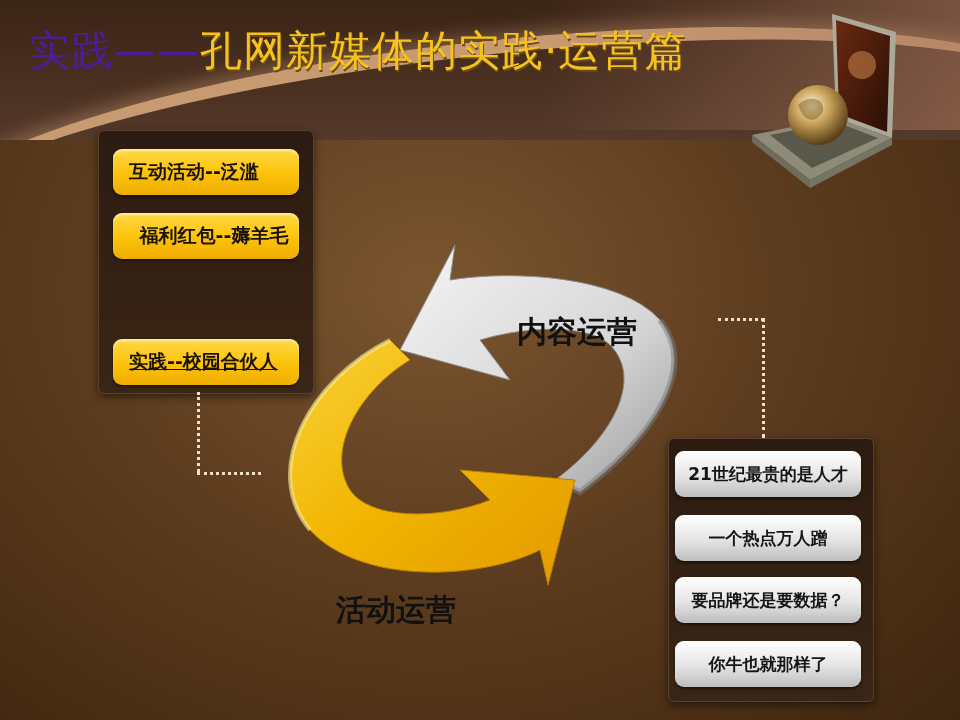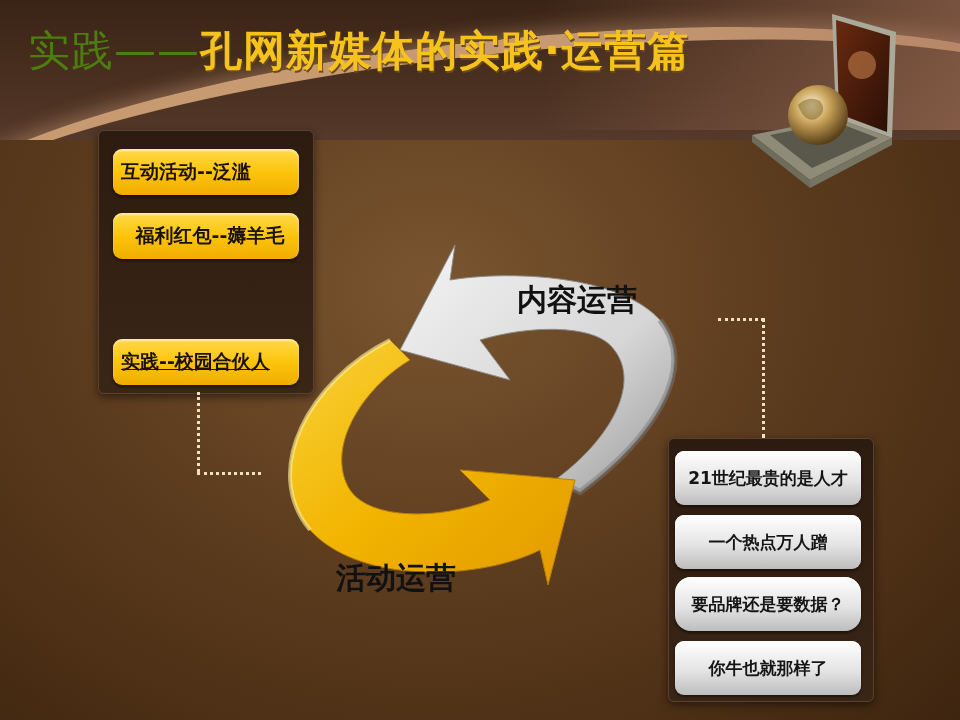--- a/index.html
+++ b/index.html
@@ -21,52 +21,52 @@
       transform: rotate(-6deg);
     }
     .top-band-right {
       position: absolute; right: 0; top: 0; width: 420px; height: 130px;
       background: linear-gradient(90deg, rgba(120,80,60,0) 0%, rgba(170,120,95,0.55) 100%);
     }
     .title {
       position: absolute; left: 28px; top: 30px; font-size: 42px; line-height: 1;
       white-space: nowrap; color: #f5c31c; letter-spacing: 1px;
     }
-    .title .light { font-weight: normal; color: #4d7c0f; }
-    .title .bold { font-weight: bold; text-shadow: 1px 2px 0 #6b4a1a; }
+    .title .light { font-weight: normal; color: #4c1d95; }
+    .title .bold { font-weight: normal; text-shadow: 1px 2px 0 #6b4a1a; }
     .laptop { position: absolute; left: 750px; top: 10px; width: 150px; height: 190px; }
 
     .panel {
       position: absolute; background: linear-gradient(180deg, #2c1b10, #3a2616);
       border: 1px solid #5a4030; border-radius: 6px;
       box-shadow: 0 3px 8px rgba(0,0,0,0.5);
     }
     .panel-left { left: 98px; top: 130px; width: 214px; height: 262px; }
     .panel-right { left: 668px; top: 438px; width: 204px; height: 262px; }
 
     .chip {
       position: absolute; border-radius: 9px; font-weight: bold;
       display: flex; align-items: center; white-space: nowrap; box-sizing: border-box;
     }
     .chip-yellow {
-      left: 14px; width: 186px; height: 46px; padding-left: 8px;
+      left: 14px; width: 186px; height: 46px; padding-left: 16px;
       background: linear-gradient(180deg, #ffd94a 0%, #fcc40c 50%, #f0ad00 100%);
       color: #1a1208; font-size: 19px;
       box-shadow: inset 0 2px 2px rgba(255,255,255,0.5), 0 2px 3px rgba(0,0,0,0.5);
     }
     .chip-grey {
-      left: 6px; width: 186px; height: 54px; justify-content: center;
+      left: 6px; width: 186px; height: 46px; justify-content: center;
       background: linear-gradient(180deg, #ffffff 0%, #e4e4e4 55%, #bdbdbd 100%);
       color: #151515; font-size: 17px;
       box-shadow: inset 0 1px 1px rgba(255,255,255,0.9), 0 2px 3px rgba(0,0,0,0.5);
     }
     .dotted { position: absolute; border-color: #f0e2c0; border-style: dotted; border-width: 0; }
     .arrows { position: absolute; left: 250px; top: 230px; width: 470px; height: 380px; }
     .cycle-label {
-      position: absolute; font-size: 30px; font-weight: bold; color: #111; white-space: nowrap;
+      position: absolute; font-size: 30px; font-weight: bold; color: #111; white-space: nowrap; margin-top: 32px;
     }
   </style>
 </head>
 <body>
 
 <div class="top-band">
   <div class="swoosh"></div>
   <div class="top-band-right"></div>
 </div>
 
@@ -109,21 +109,21 @@
   </div>
 </div>
 
 <div class="panel panel-right">
   <div class="chip chip-grey" style="top:12px;">
     <span>21世纪最贵的是人才</span>
   </div>
   <div class="chip chip-grey" style="top:76px;">
     <span>一个热点万人蹭</span>
   </div>
-  <div class="chip chip-grey" style="top:138px;border-radius:16px;">
+  <div class="chip chip-grey" style="top:138px;">
     <span>要品牌还是要数据？</span>
   </div>
   <div class="chip chip-grey" style="top:202px;">
     <span>你牛也就那样了</span>
   </div>
 </div>
 
 <div class="dotted" style="left:197px; top:392px; height:80px; border-left-width:3px;"></div>
 <div class="dotted" style="left:197px; top:472px; width:64px; border-top-width:3px;"></div>
 <div class="dotted" style="left:718px; top:318px; width:46px; border-top-width:3px;"></div>

